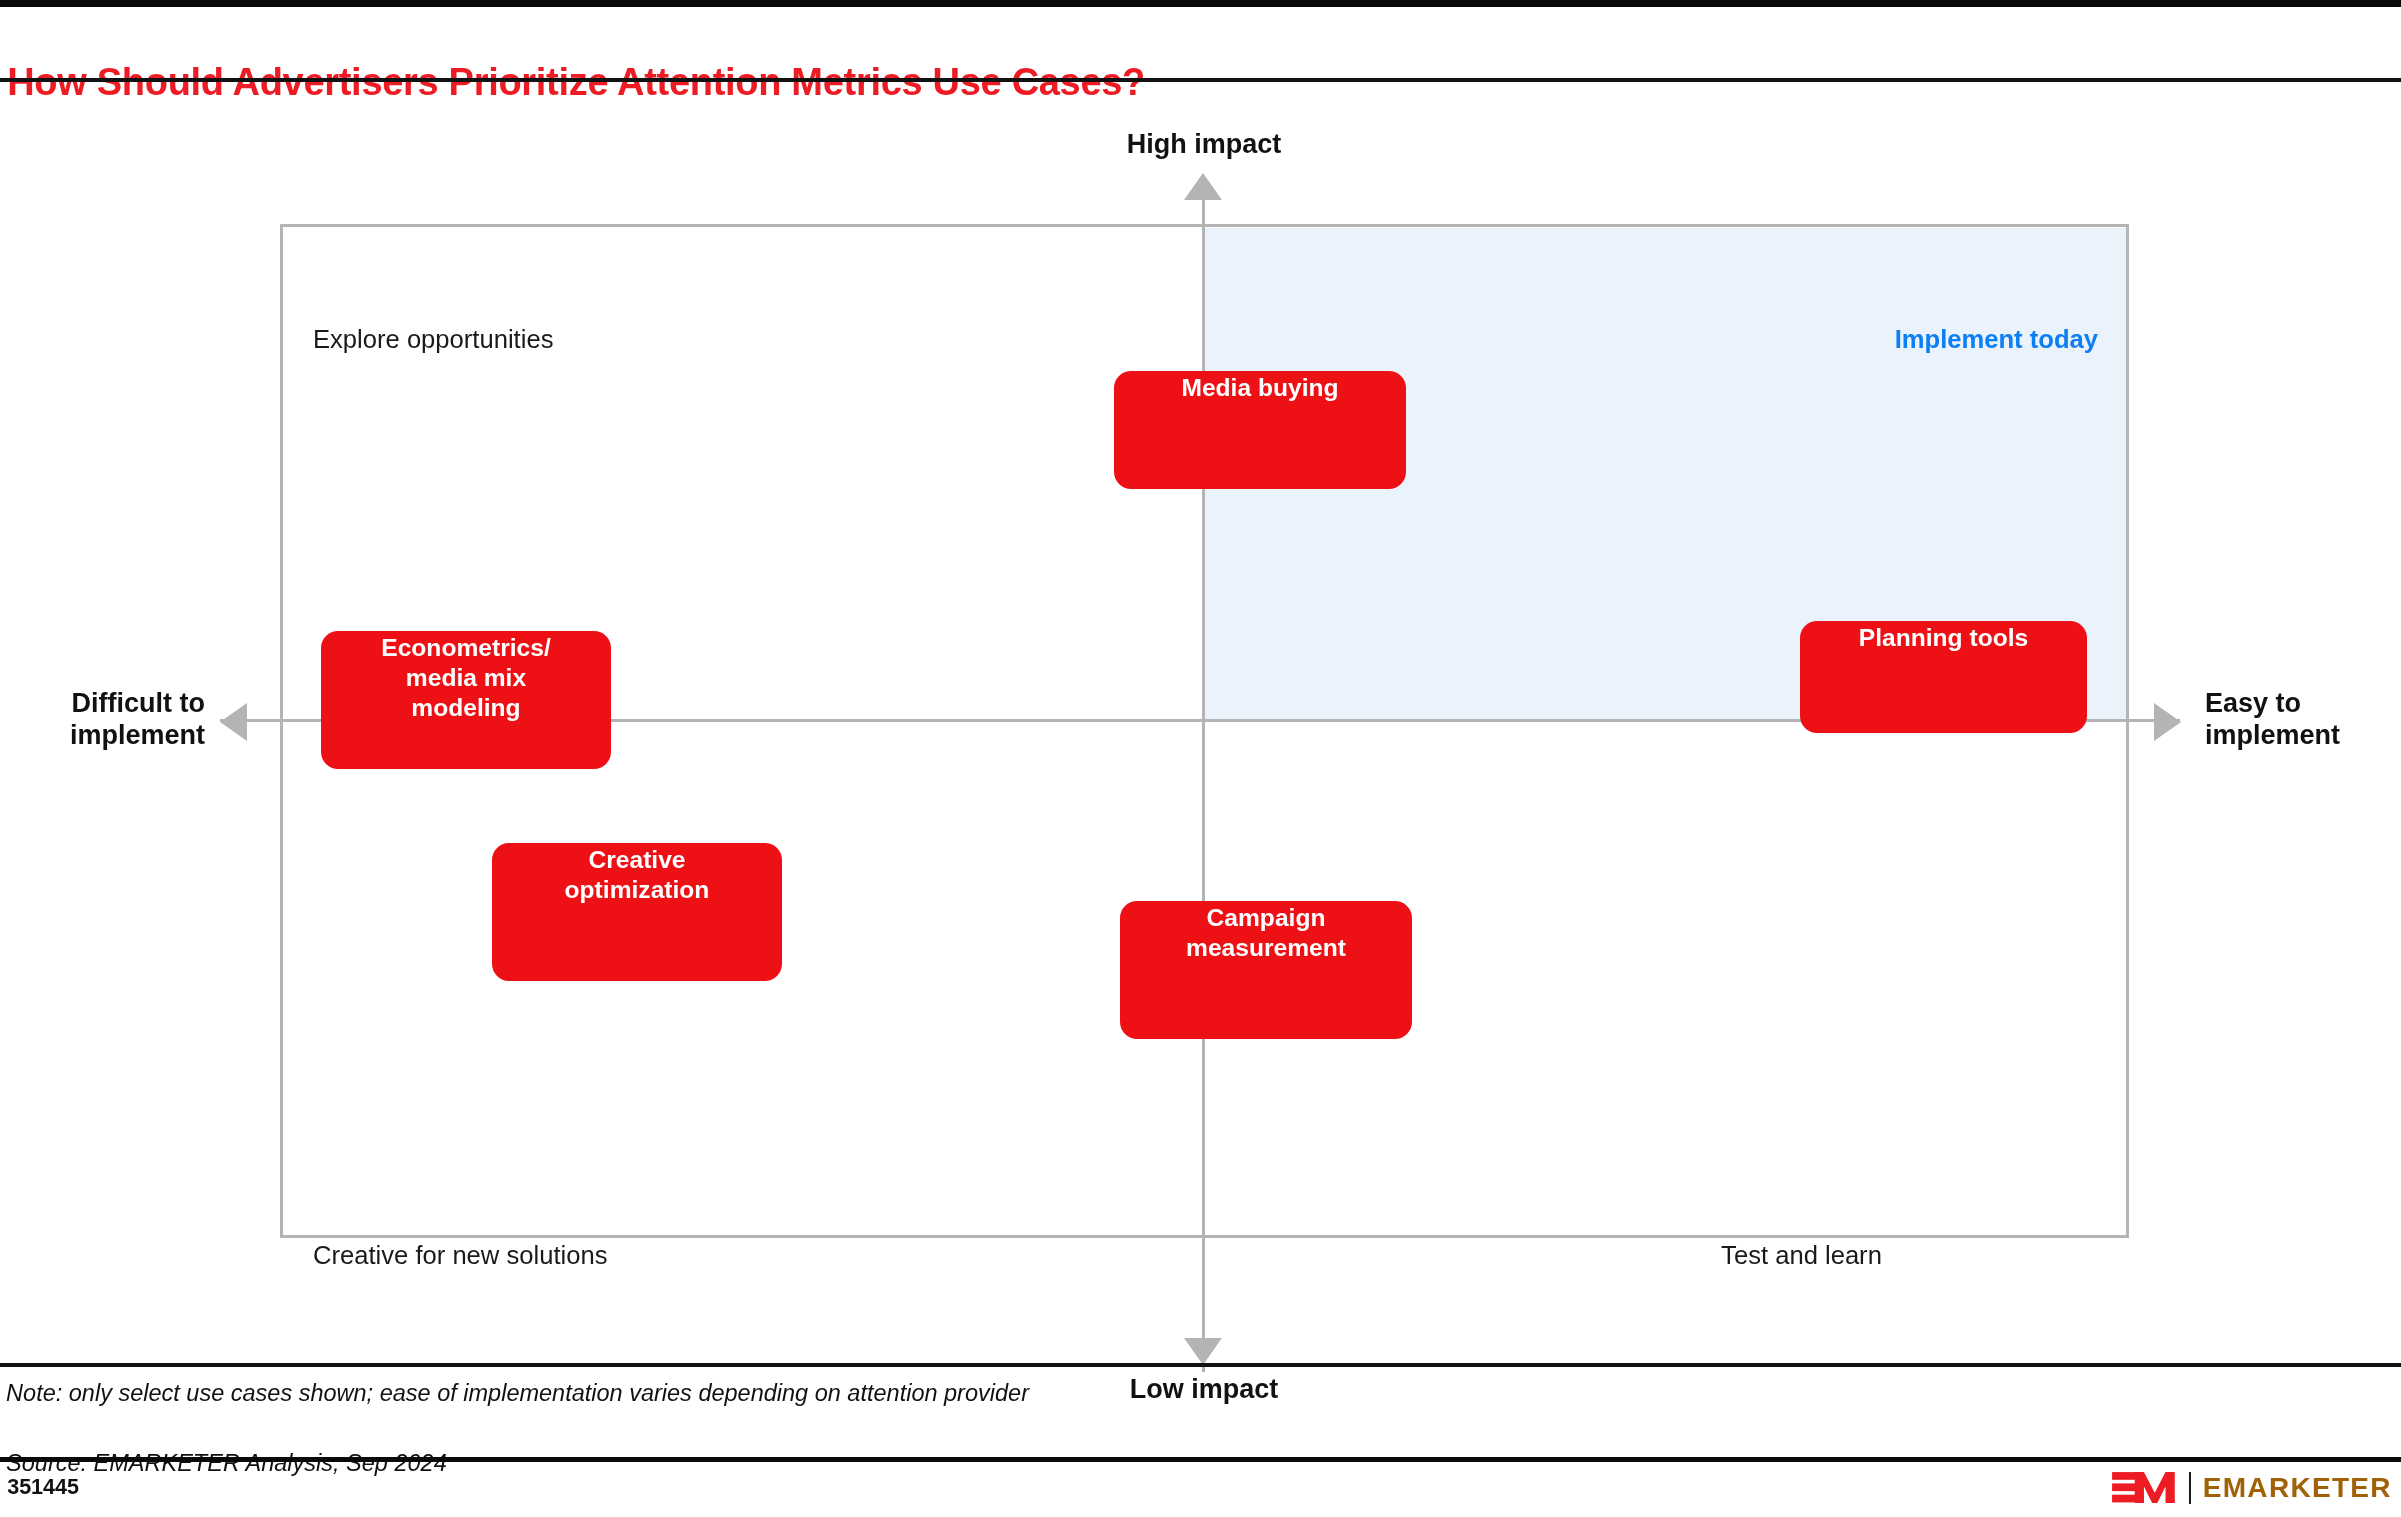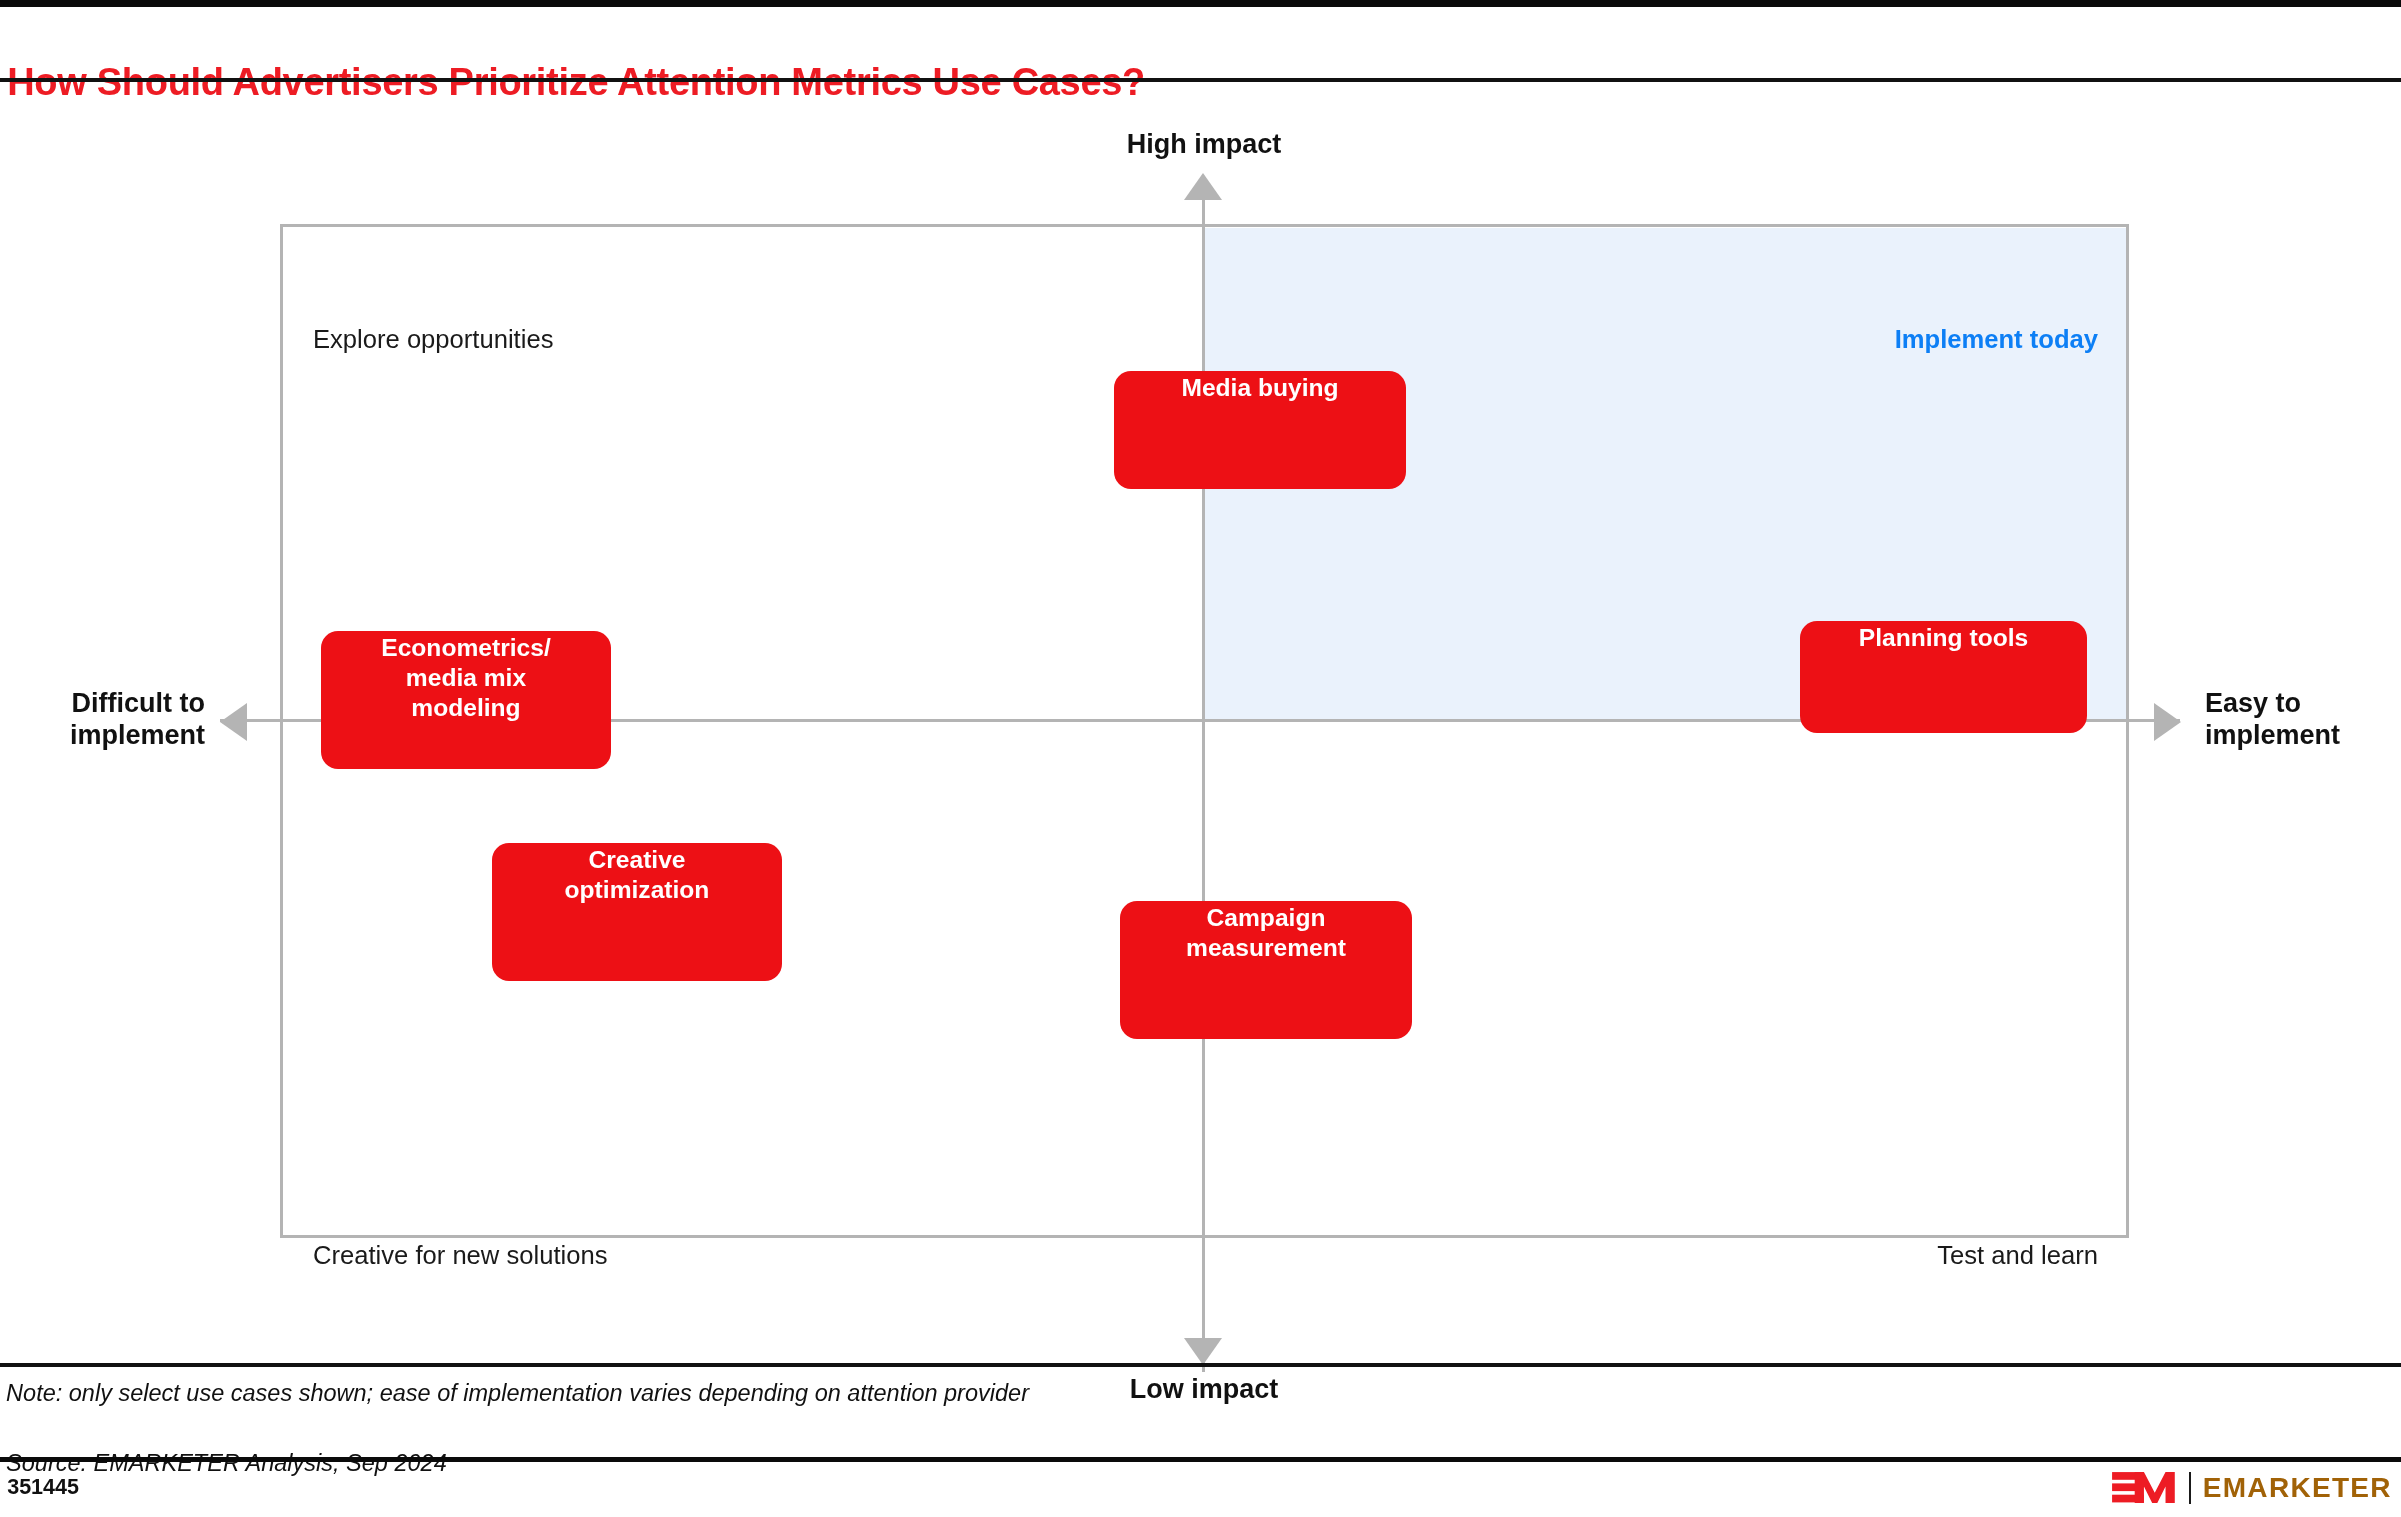--- a/index.html
+++ b/index.html
@@ -144,23 +144,23 @@
   .quad-tl { left: 313px;  top: 243px; }
   .quad-tr {
     left: 1617px; top: 243px;
     width: 481px;
     text-align: right;
     color: #0d7ff5;
     font-weight: bold;
   }
   .quad-bl { left: 313px;  top: 1159px; }
   .quad-br {
-    left: 1617px; top: 1159px;
+    left: 1561px; top: 1159px;
     width: 481px;
-    text-align: right;
+    text-align: center;
   }
 
   
   .box {
     position: absolute;
     background: #ED1015;
     border-radius: 17px;
     color: #ffffff;
     font-size: 24.6px;
     font-weight: bold;

